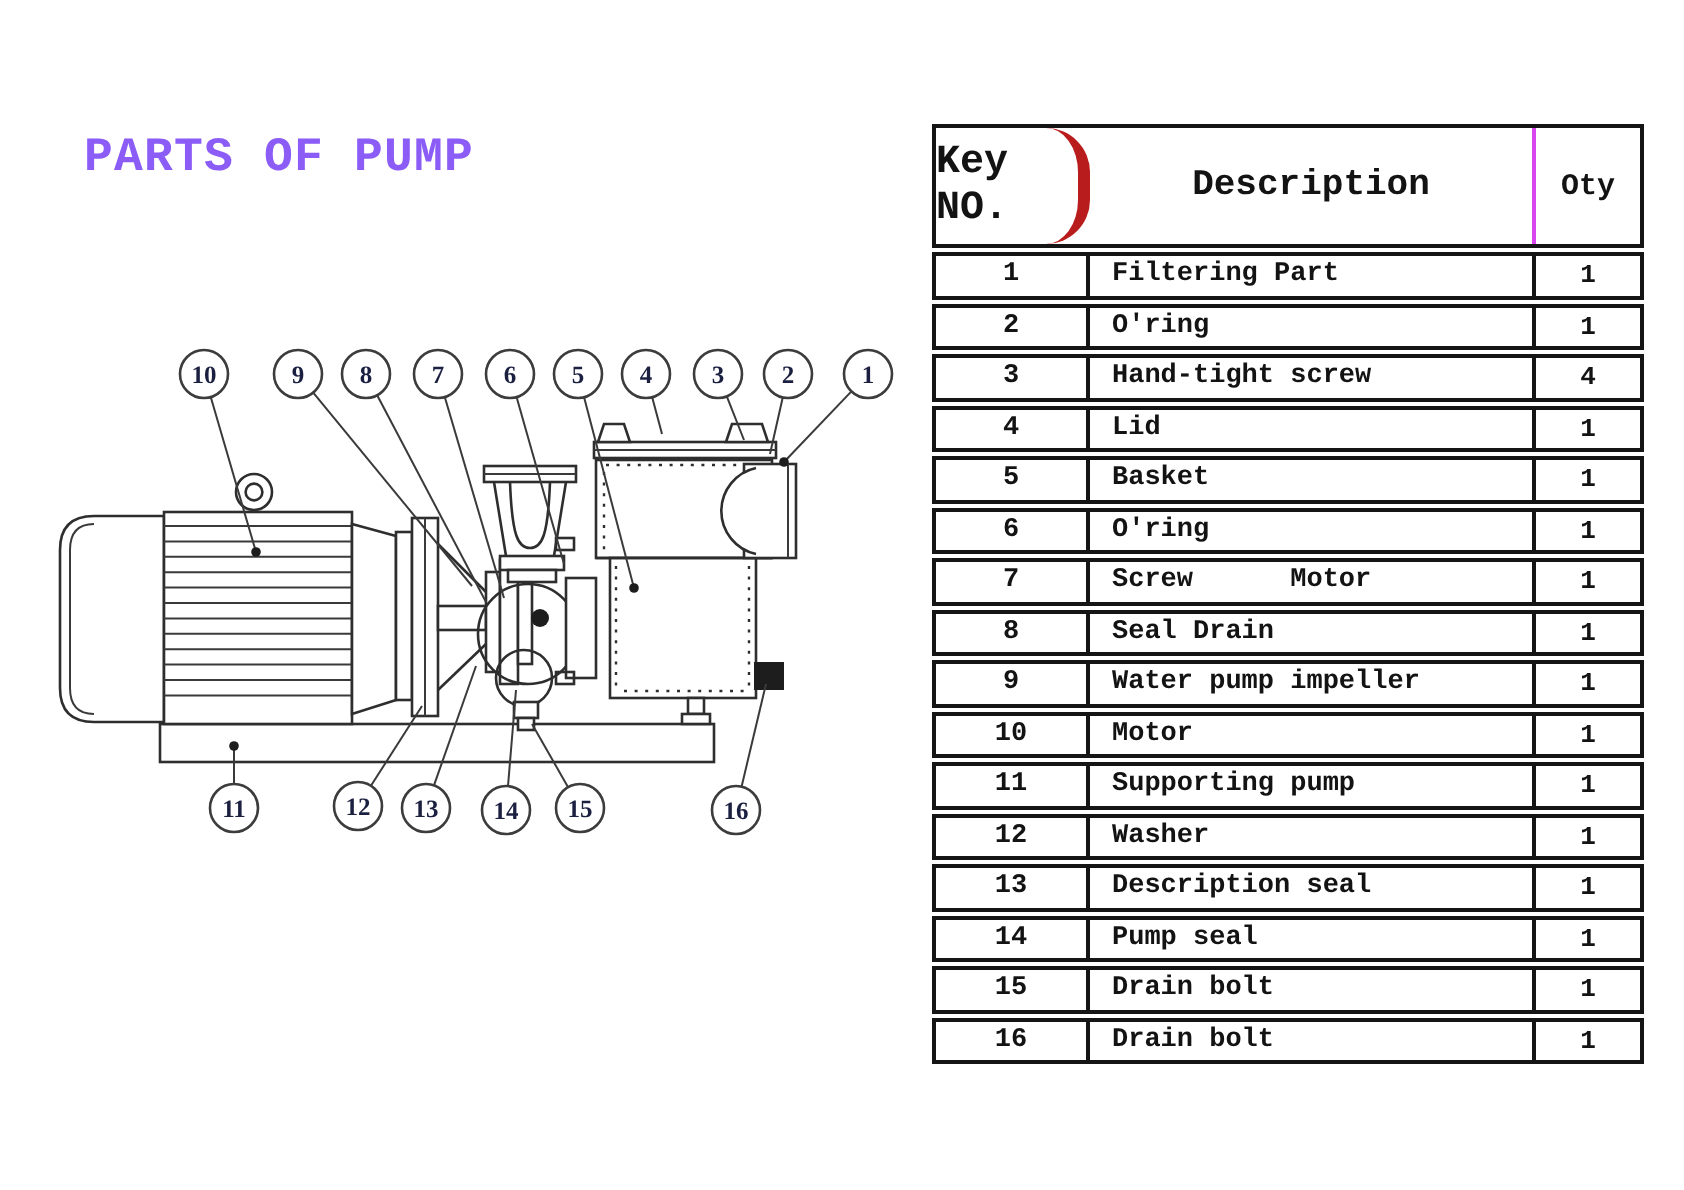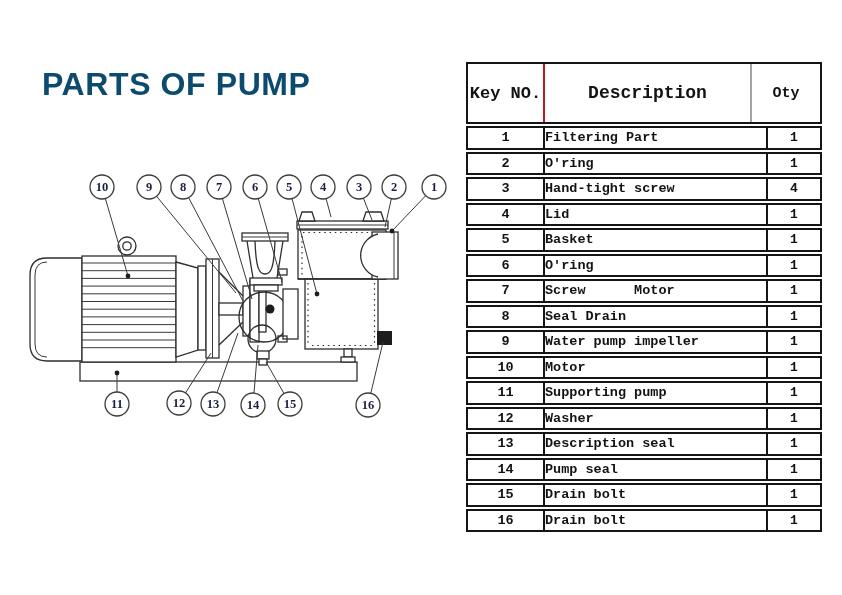--- a/index.html
+++ b/index.html
@@ -2,42 +2,42 @@
 <html><head>
 <meta charset="utf-8">
 <style>
   html,body { margin:0; padding:0; }
   body {
     width:842px; height:595px; position:relative; overflow:hidden;
     background:#ffffff; font-family:"Liberation Sans", sans-serif;
   }
   .page-title {
     position:absolute; left:42px; top:66px;
-    font-family:Liberation Sans, sans-serif;
-    font-size:32px; font-weight:bold; letter-spacing:0.6px; color:#0c4a6e;
+    font-family:Liberation Mono, monospace;
+    font-size:24px; font-weight:bold; letter-spacing:0.6px; color:#8b5cf6;
   }
   #diagram-svg { position:absolute; left:0; top:0; }
 
   
   .parts-table { position:absolute; left:466px; top:62px; width:356px; }
   .t-header {
     display:flex; height:62px; border:2px solid #151515; box-sizing:border-box;
     font-family:"Liberation Mono", monospace; font-weight:bold; color:#131313;
   }
   .t-header > div { display:flex; align-items:center; justify-content:center; height:100%; box-sizing:border-box; }
-  .t-header .c1 { width:77px; border-right:2px solid #b91c1c; font-size:17px; }
-  .t-header .c2 { flex:1; border-right:2px solid #a3a3a3; font-size:18px; }
-  .t-header .c3 { width:68px; font-size:15px; }
+  .t-header .c1 { width:77px; border-right:6px solid #b91c1c; font-size:20px;border-radius:22px; }
+  .t-header .c2 { flex:1; border-right:2px solid #d946ef; font-size:18px; }
+  .t-header .c3 { width:52px; font-size:15px; }
   .t-row {
     display:flex; height:23.5px; margin-top:2px; border:2px solid #151515; box-sizing:border-box;
     font-family:"Liberation Mono", monospace; font-weight:bold; color:#131313;
   }
   .t-row > div { display:flex; align-items:center; height:100%; box-sizing:border-box; }
   .t-row .c1 { width:77px; border-right:2px solid #151515; justify-content:center; font-size:13.5px; }
-  .t-row .c2 { flex:1; border-right:2px solid #151515; justify-content:flex-start; font-size:13.5px; white-space:pre; }
+  .t-row .c2 { flex:1; border-right:2px solid #151515; justify-content:flex-start; padding-left:11px; font-size:13.5px; white-space:pre; }
   .t-row .c3 { width:52px; justify-content:center; font-size:13px; }
 
   
   .ln  { stroke:#2e2e2e; stroke-width:1.3; fill:none; }
   .lnw { stroke:#2e2e2e; stroke-width:1.3; fill:#ffffff; }
   .thin{ stroke:#3a3a3a; stroke-width:1; fill:none; }
   .dots{ stroke:#2e2e2e; stroke-width:1.2; fill:none; stroke-dasharray:1.5 3.8; }
   .blk { fill:#1d1d1d; stroke:none; }
   .callout-circle { fill:#ffffff; stroke:#3c3c3c; stroke-width:1.3; }
   .callout-num {

